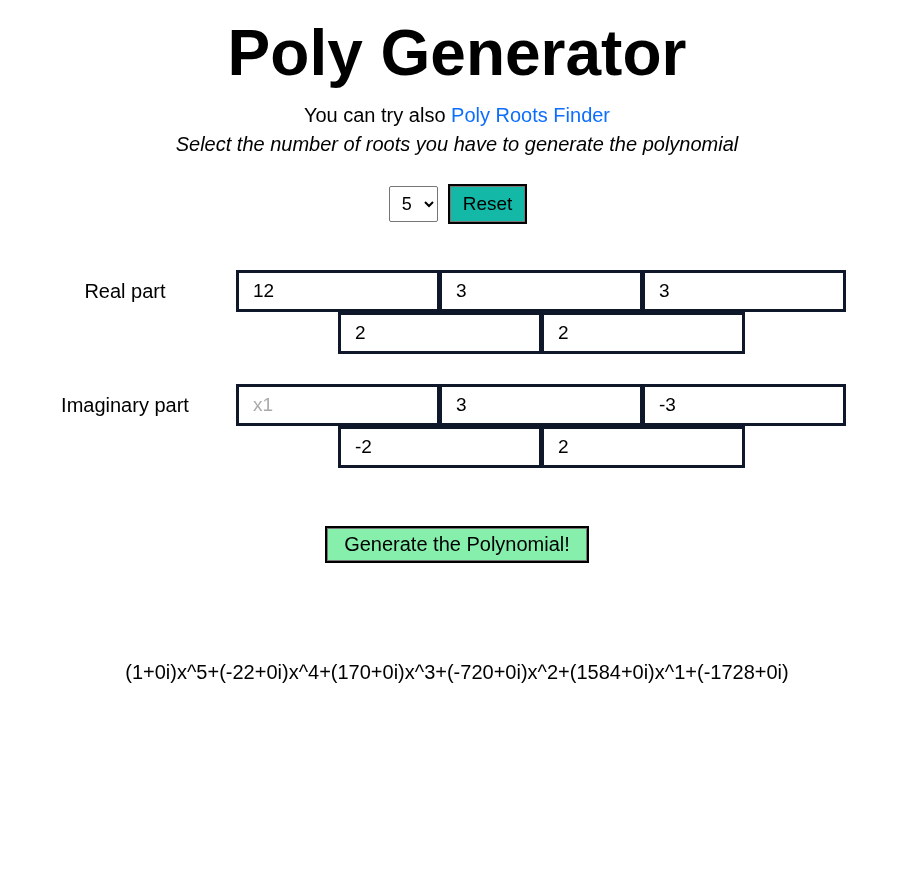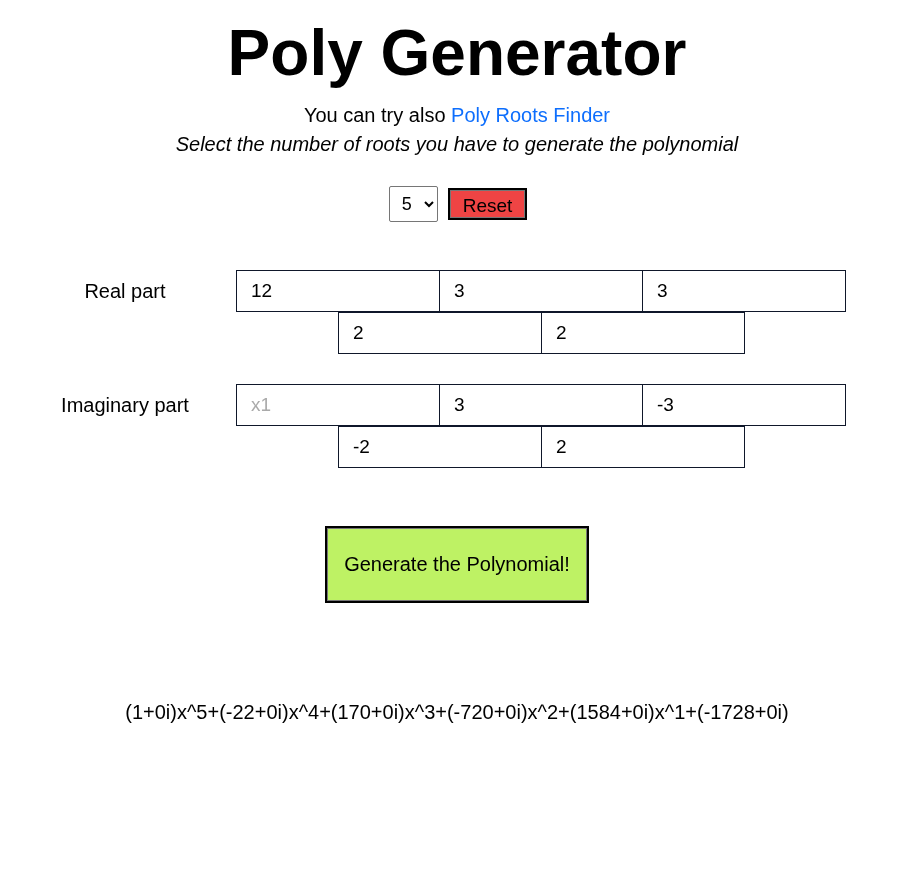--- a/index.html
+++ b/index.html
@@ -31,22 +31,22 @@
       font-size: 18px;
       padding: 4px 8px;
       height: 36px;
       border: 1px solid #767676;
       border-radius: 2px;
       background: #fff;
     }
     .reset-btn {
       font-size: 19px;
       padding: 4px 12px;
-      height: 28px;
-      background: #ef4444;
+      height: 36px;
+      background: #14b8a6;
       border: 1px solid #767676;
       outline: 2px solid #000;
       cursor: pointer;
     }
     .root-section { margin-bottom: 30px; }
     .root-row {
       display: flex;
       align-items: center;
       justify-content: flex-start;
       margin: 0;
@@ -65,32 +65,32 @@
       display: flex;
       gap: 0;
       margin-left: 338px;
       margin-top: 0;
     }
     .num-input {
       width: 204px;
       height: 42px;
       font-size: 19px;
       padding: 0 14px;
-      border: 1px solid #0f172a;
+      border: 3px solid #0f172a;
       margin-left: -1px;
       outline: none;
     }
     .num-input:first-child { margin-left: 0; }
     .num-input::placeholder { color: #aaa; }
     .inputs-bottom .num-input { width: 204px; }
     .gen-btn-wrap { margin-top: 60px; margin-bottom: 100px; }
     .gen-btn {
       font-size: 20px;
-      padding: 24px 16px;
-      background: #bef264;
+      padding: 4px 16px;
+      background: #86efac;
       border: 1px solid #767676;
       outline: 2px solid #000;
       cursor: pointer;
     }
     .result {
       font-size: 20px;
       text-align: center;
       margin: 8px 20px;
       white-space: nowrap;
     }

